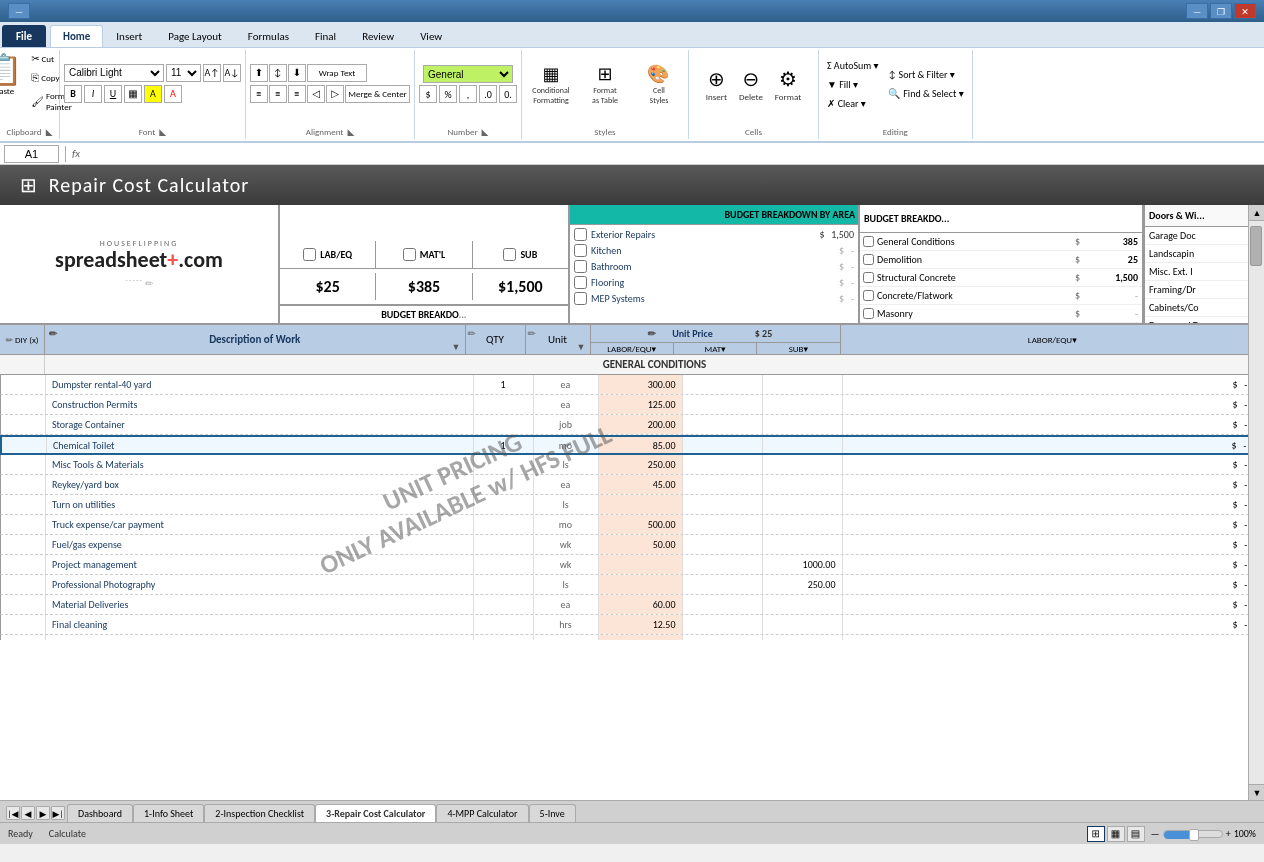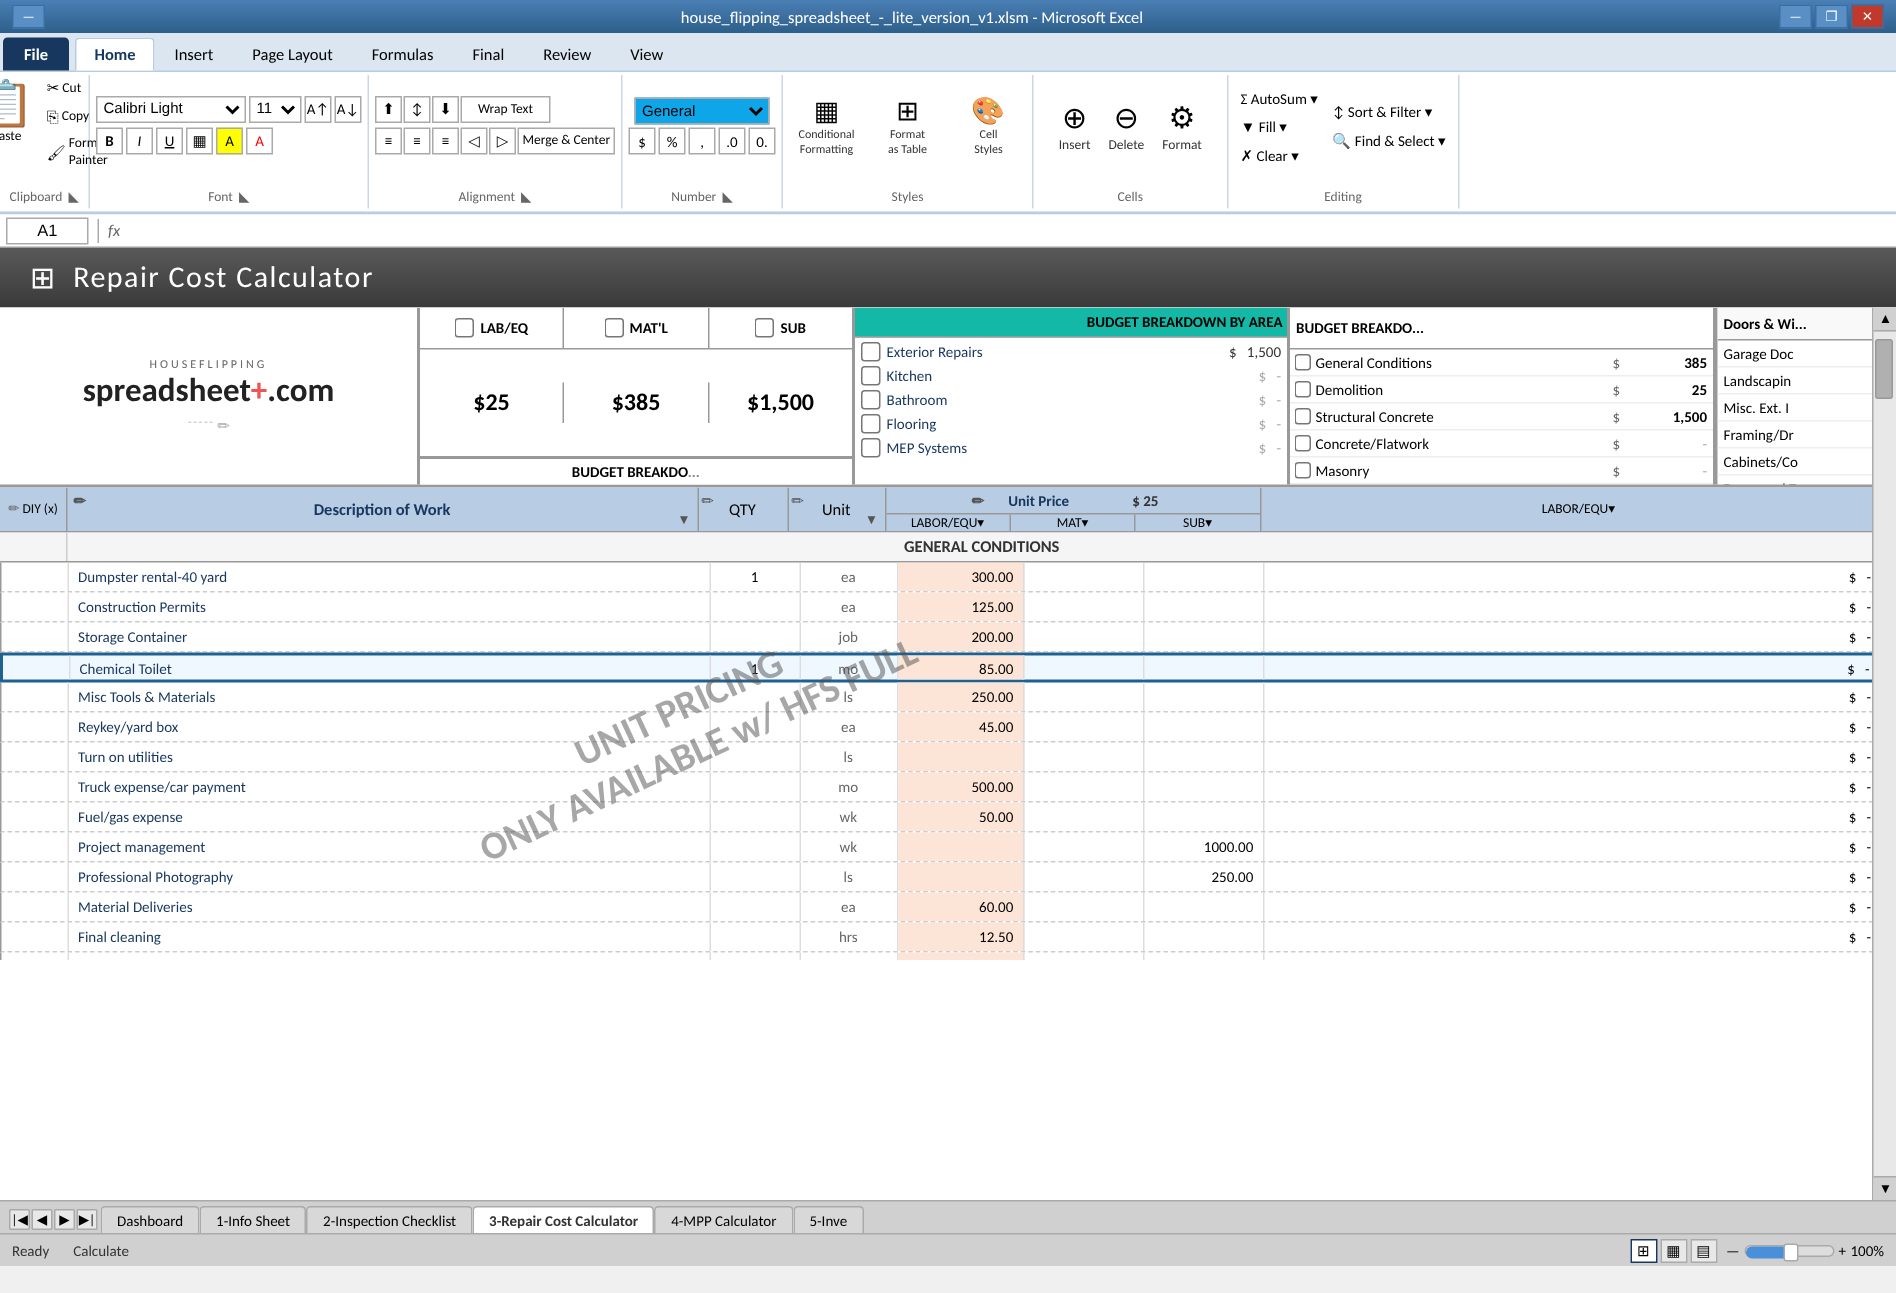--- a/index.html
+++ b/index.html
@@ -153,21 +153,21 @@
     }
     .bold-btn { font-weight: bold; }
     .italic-btn { font-style: italic; }
     .underline-btn { text-decoration: underline; }
 
     
     .num-select {
       font-size: 10px;
       height: 18px;
       border: 1px solid #aaa;
-      background: #0ea5e9;
+      background: #bef264;
       width: 90px;
     }
 
     
     .formula-bar {
       background: white;
       height: 22px;
       display: flex;
       align-items: center;
       border-bottom: 1px solid #ccc;
@@ -252,21 +252,20 @@
     .view-icon { width: 18px; height: 16px; border: 1px solid #aaa; background: #e8e8e8; cursor: pointer; display: flex; align-items: center; justify-content: center; font-size: 10px; }
     .view-icon.active { background: white; border-color: #17375e; }
   </style>
 </head>
 <body>
 
 <div class="title-bar">
   <div style="display:flex;gap:2px;align-items:center;">
     <div class="title-btn">—</div>
   </div>
-  <div class="title-bar-text">house_flipping_spreadsheet_-_lite_version_v1.xlsm - Microsoft Excel</div>
   <div class="title-bar-icons">
     <div class="title-btn">—</div>
     <div class="title-btn">❐</div>
     <div class="title-btn close">✕</div>
   </div>
 </div>
 
 <div class="ribbon-tabs">
   <div class="file-tab">File</div>
   <div class="ribbon-tab active">Home</div>
@@ -415,21 +414,21 @@
 
     <div style="display:flex; border-bottom: 2px solid #999; height: 120px;">
 
       <div style="width:280px; border-right: 2px solid #999; padding: 8px 16px; display:flex; flex-direction:column; align-items:center; justify-content:center;">
         <div style="font-size:8px; letter-spacing:2px; color:#666; text-transform:uppercase;">HOUSEFLIPPING</div>
         <div style="font-size:22px; font-weight:700; color:#222; line-height:1.1;">spreadsheet<span style="color:#e55;">+</span>.com</div>
         <div style="font-size:10px; color:#aaa; margin-top:4px;">⁻⁻⁻⁻⁻ ✏</div>
       </div>
 
       <div style="width:290px; border-right: 2px solid #999; display:flex; flex-direction:column;">
-        <div style="display:flex; border-bottom: 1px solid #999; height: 28px;">
+        <div style="display:flex; border-bottom: 1px solid #999; height: 28px; margin-top: 36px;">
           <div style="flex:1; border-right:1px solid #999; display:flex; align-items:center; justify-content:center; gap:4px; font-size:10px; font-weight:bold;">
             <input type="checkbox" style=""> LAB/EQ
           </div>
           <div style="flex:1; border-right:1px solid #999; display:flex; align-items:center; justify-content:center; gap:4px; font-size:10px; font-weight:bold;">
             <input type="checkbox" style=""> MAT'L
           </div>
           <div style="flex:1; display:flex; align-items:center; justify-content:center; gap:4px; font-size:10px; font-weight:bold;">
             <input type="checkbox" style=""> SUB
           </div>
         </div>

